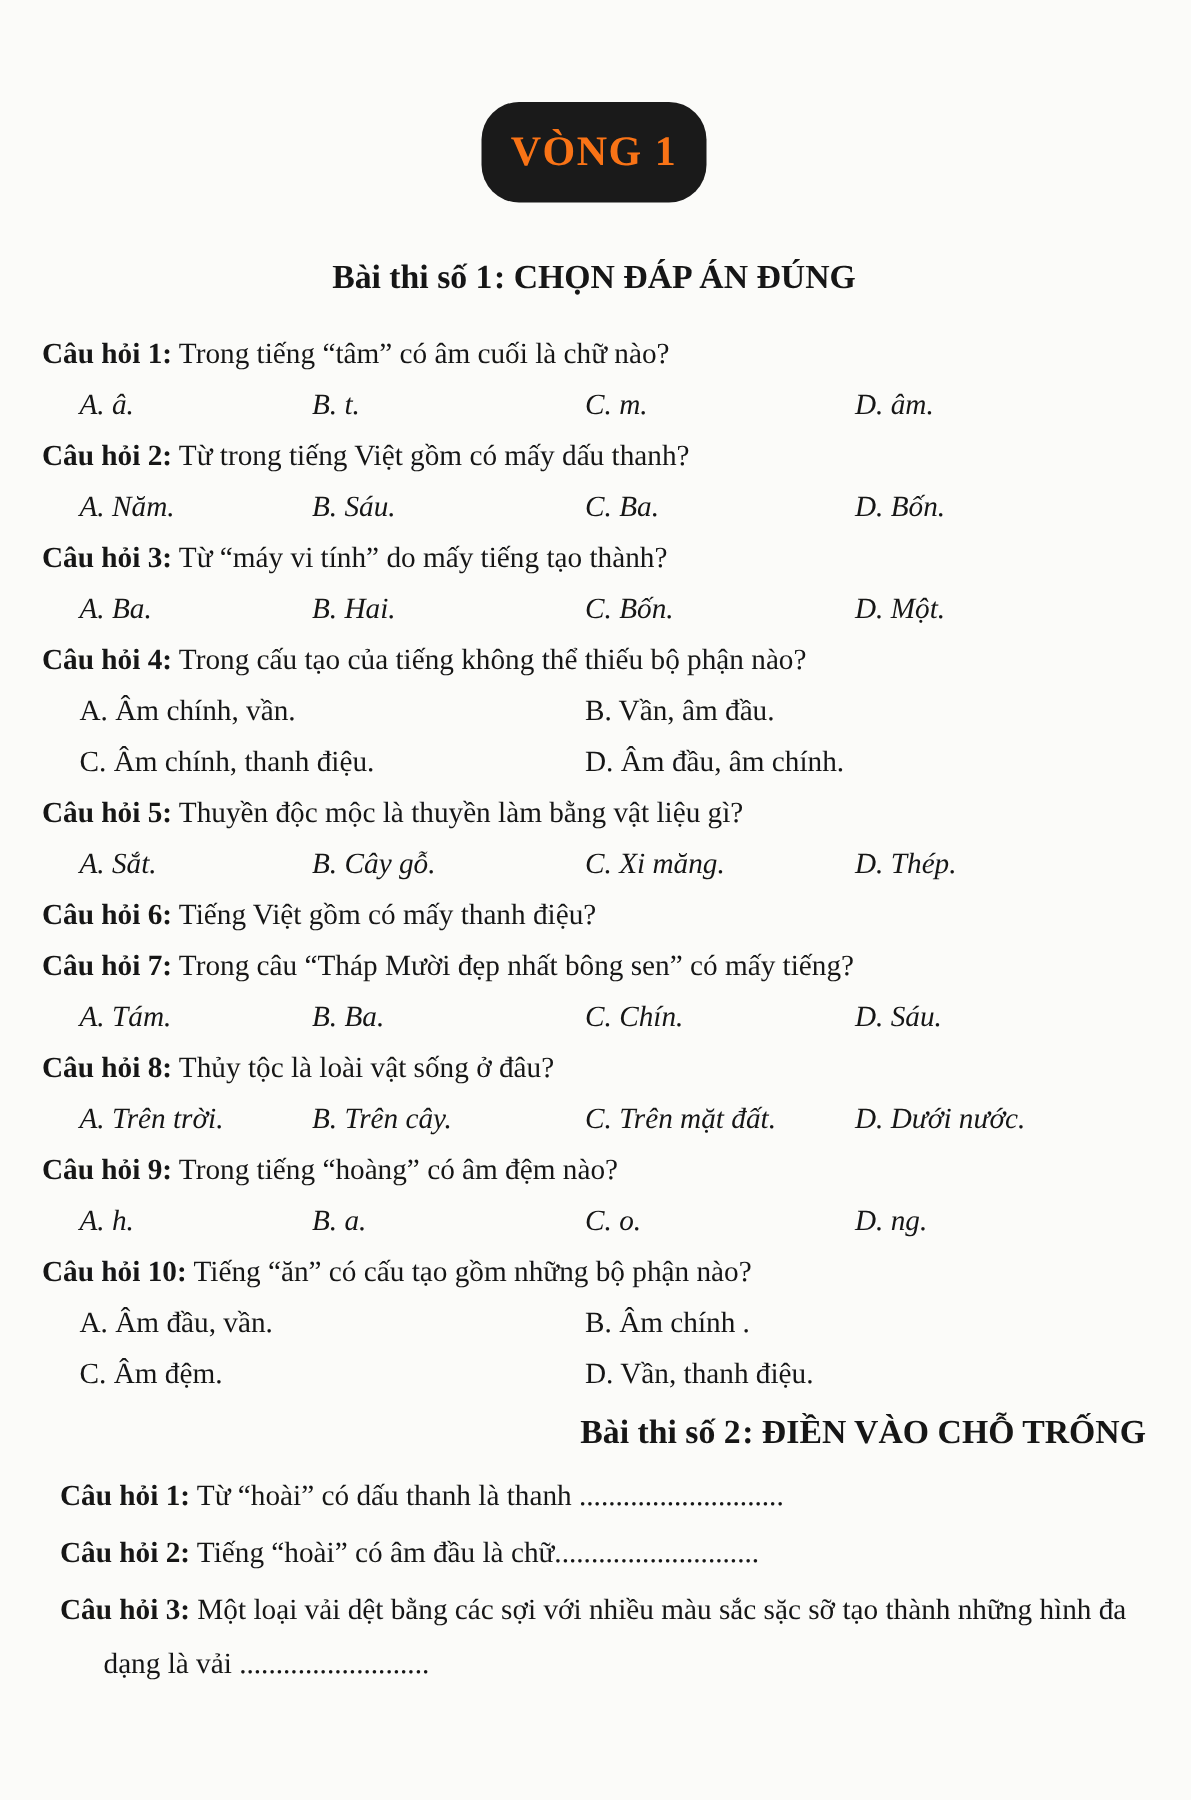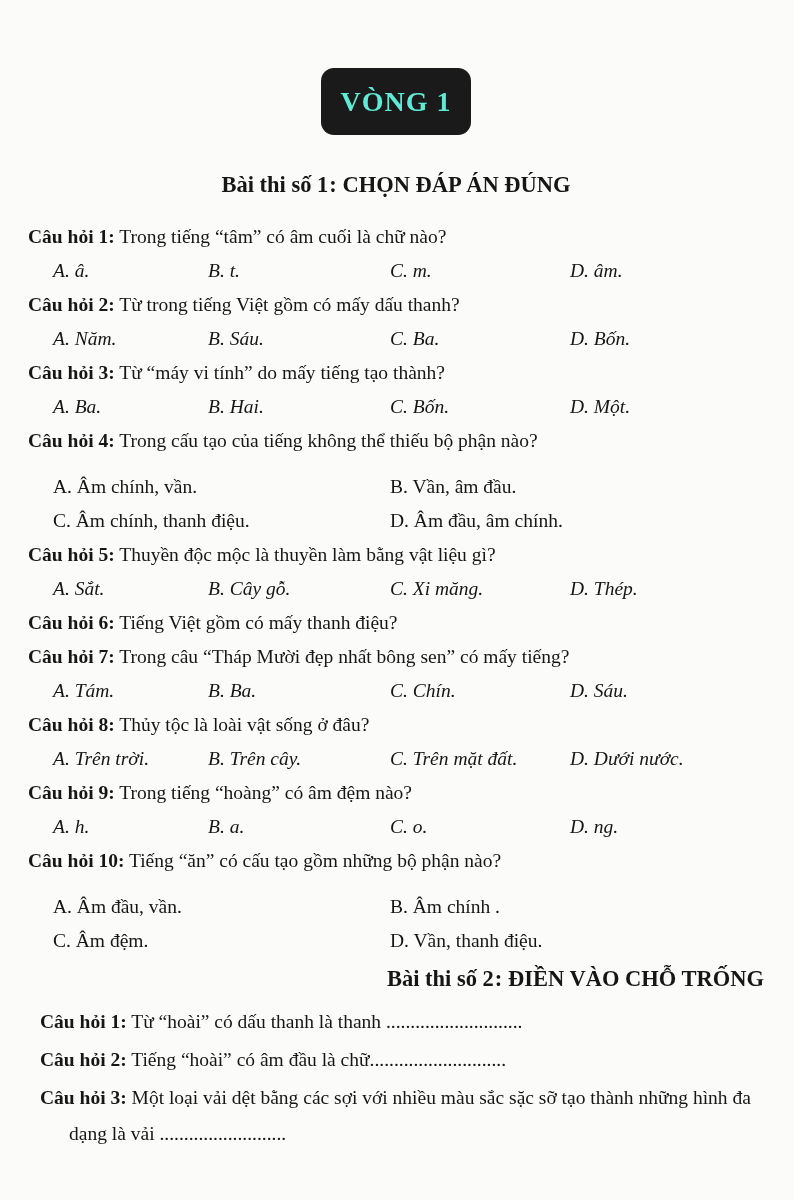--- a/index.html
+++ b/index.html
@@ -19,22 +19,22 @@
     width: 794px;
     height: 1200px;
     padding: 0 30px 0 28px;
     position: relative;
   }
   .badge {
     width: 150px;
     height: 67px;
     margin: 68px auto 0 auto;
     background: #1a1a1a;
-    color: #5eead4;
-    border-radius: 13px;
+    color: #f97316;
+    border-radius: 25px;
     display: flex;
     align-items: center;
     justify-content: center;
     font-weight: bold;
     font-size: 28px;
     letter-spacing: 1px;
   }
   .sec-title {
     text-align: center;
     font-size: 22.5px;
@@ -56,21 +56,21 @@
   }
   .q-label {
     font-weight: bold;
   }
   .opts {
     display: grid;
     line-height: 34px;
     padding-left: 25px;
   }
   .opts.four { grid-template-columns: 155px 182px 180px 1fr; font-style: italic; }
-  .opts.two  { grid-template-columns: 337px 1fr; margin-top: 12px; }
+  .opts.two  { grid-template-columns: 337px 1fr; }
   .section2 { margin-top: 6px; }
   .section2 .sec-title { margin-top: 0; text-align: right; }
   .s2-questions {
     margin-top: 10px;
     font-size: 19.5px;
     margin-left: 12px;
   }
   .q-para {
     margin: 2px 0 0 0;
     line-height: 36px;

